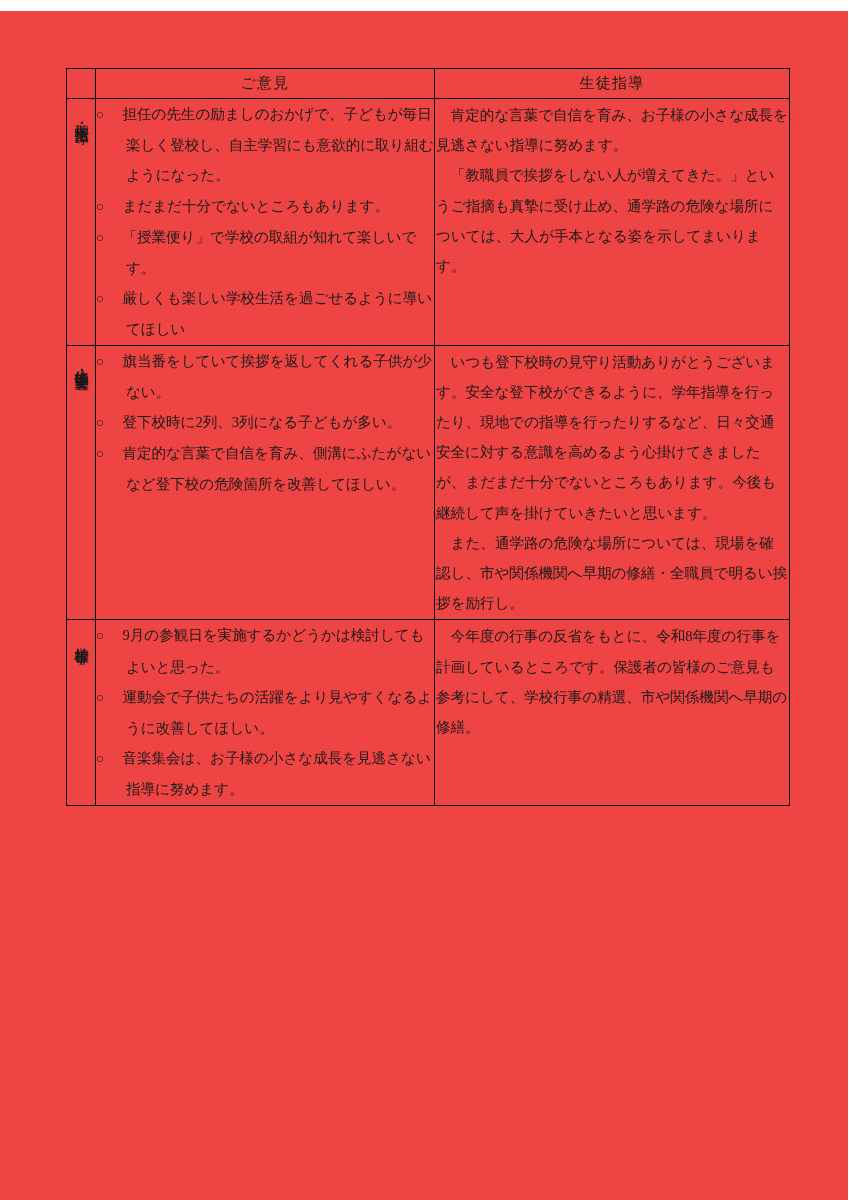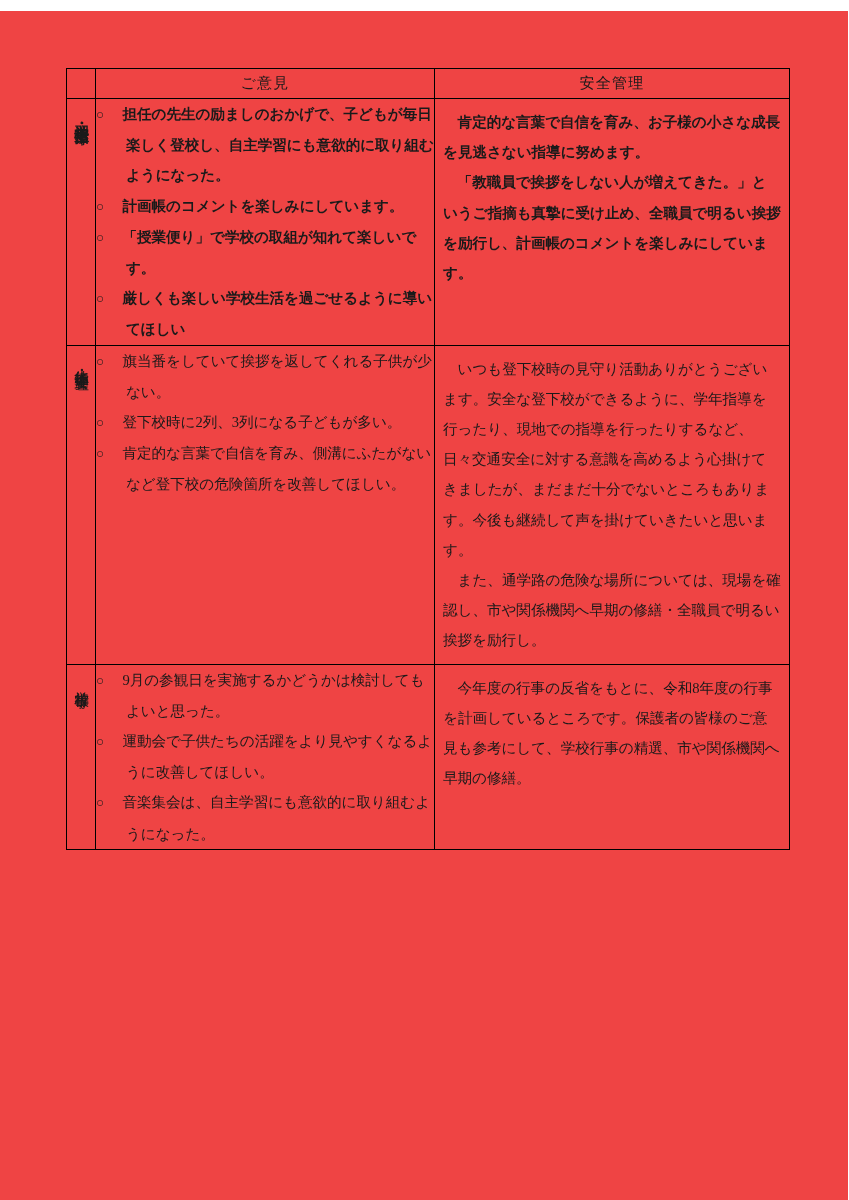--- a/index.html
+++ b/index.html
@@ -96,75 +96,75 @@
     letter-spacing: -0.004em;
   }
   .bullet-mark {
     display: inline-block;
     width: 1.95em;
     text-indent: 0;
     font-size: 0.93em;
   }
 
   .response-body {
-    margin: 8px;
+    margin: 1px;
     padding: 0;
     letter-spacing: -0.004em;
   }
   .response-para {
     display: block;
     margin: 0;
     text-indent: 1em;
   }
 
   
-  .row-1 .content-cell { height: 230px; font-weight: bold; }
+  .row-1 .content-cell { height: 230px; }
   .row-2 .content-cell { height: 262px; }
   .row-3 .content-cell { height: 167px; }
 </style>
 </head>
 <body>
 
 <div class="page">
 
   <table class="feedback-table">
     <colgroup>
       <col class="col-category">
       <col class="col-opinion">
       <col class="col-response">
     </colgroup>
 
     <thead>
       <tr class="header-row">
         <th class="category-head"></th>
         <th>ご意見</th>
-        <th>安全管理</th>
+        <th>生徒指導</th>
       </tr>
     </thead>
 
     <tbody>
 
       <tr class="row-1">
         <td class="content-cell category-cell">
           <span class="category-label">学習・生活指導</span>
         </td>
 
         <td class="content-cell">
           <div class="bullet-list">
             <div class="bullet-item"><span class="bullet-mark">○</span><span>担任の先生の励ましのおかげで、子どもが毎日楽しく登校し、自主学習にも意欲的に取り組むようになった。</span></div>
-            <div class="bullet-item"><span class="bullet-mark">○</span><span>計画帳のコメントを楽しみにしています。</span></div>
+            <div class="bullet-item"><span class="bullet-mark">○</span><span>まだまだ十分でないところもあります。</span></div>
             <div class="bullet-item"><span class="bullet-mark">○</span><span>「授業便り」で学校の取組が知れて楽しいです。</span></div>
             <div class="bullet-item"><span class="bullet-mark">○</span><span>厳しくも楽しい学校生活を過ごせるように導いてほしい</span></div>
           </div>
         </td>
 
         <td class="content-cell">
           <div class="response-body">
             <span class="response-para">肯定的な言葉で自信を育み、お子様の小さな成長を見逃さない指導に努めます。</span>
-            <span class="response-para">「教職員で挨拶をしない人が増えてきた。」というご指摘も真摯に受け止め、全職員で明るい挨拶を励行し、計画帳のコメントを楽しみにしています。</span>
+            <span class="response-para">「教職員で挨拶をしない人が増えてきた。」というご指摘も真摯に受け止め、通学路の危険な場所については、大人が手本となる姿を示してまいります。</span>
           </div>
         </td>
       </tr>
 
       <tr class="row-2">
         <td class="content-cell category-cell">
           <span class="category-label">生徒指導・安全管理</span>
         </td>
 
         <td class="content-cell">
@@ -185,21 +185,21 @@
 
       <tr class="row-3">
         <td class="content-cell category-cell">
           <span class="category-label">学校行事等</span>
         </td>
 
         <td class="content-cell">
           <div class="bullet-list">
             <div class="bullet-item"><span class="bullet-mark">○</span><span>9月の参観日を実施するかどうかは検討してもよいと思った。</span></div>
             <div class="bullet-item"><span class="bullet-mark">○</span><span>運動会で子供たちの活躍をより見やすくなるように改善してほしい。</span></div>
-            <div class="bullet-item"><span class="bullet-mark">○</span><span>音楽集会は、自主学習にも意欲的に取り組むようになった。</span></div>
+            <div class="bullet-item"><span class="bullet-mark">○</span><span>音楽集会は、お子様の小さな成長を見逃さない指導に努めます。</span></div>
           </div>
         </td>
 
         <td class="content-cell">
           <div class="response-body">
             <span class="response-para">今年度の行事の反省をもとに、令和8年度の行事を計画しているところです。保護者の皆様のご意見も参考にして、学校行事の精選、市や関係機関へ早期の修繕。</span>
           </div>
         </td>
       </tr>
     </tbody>

